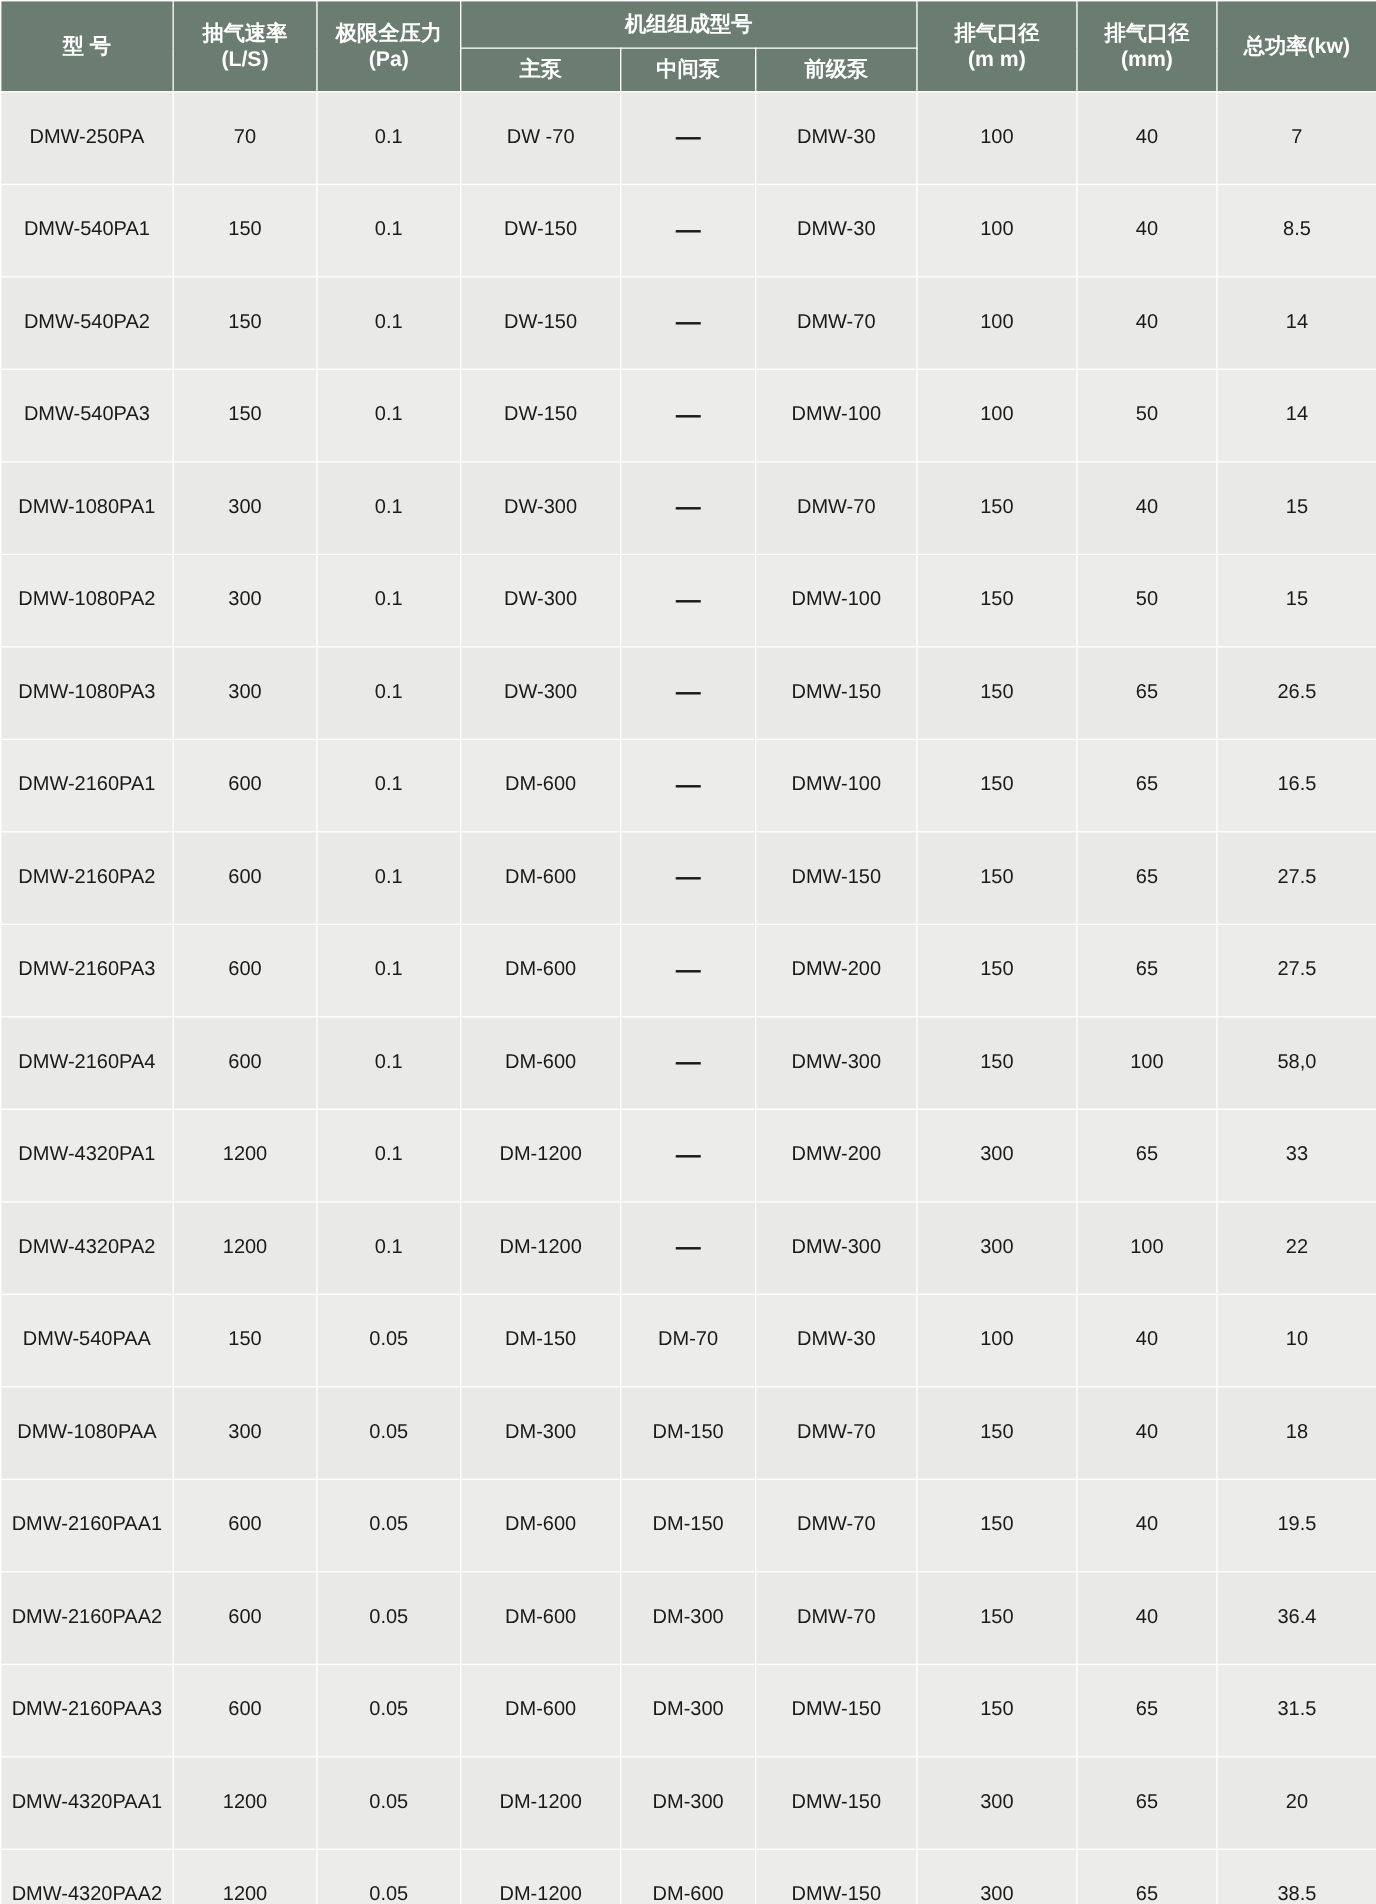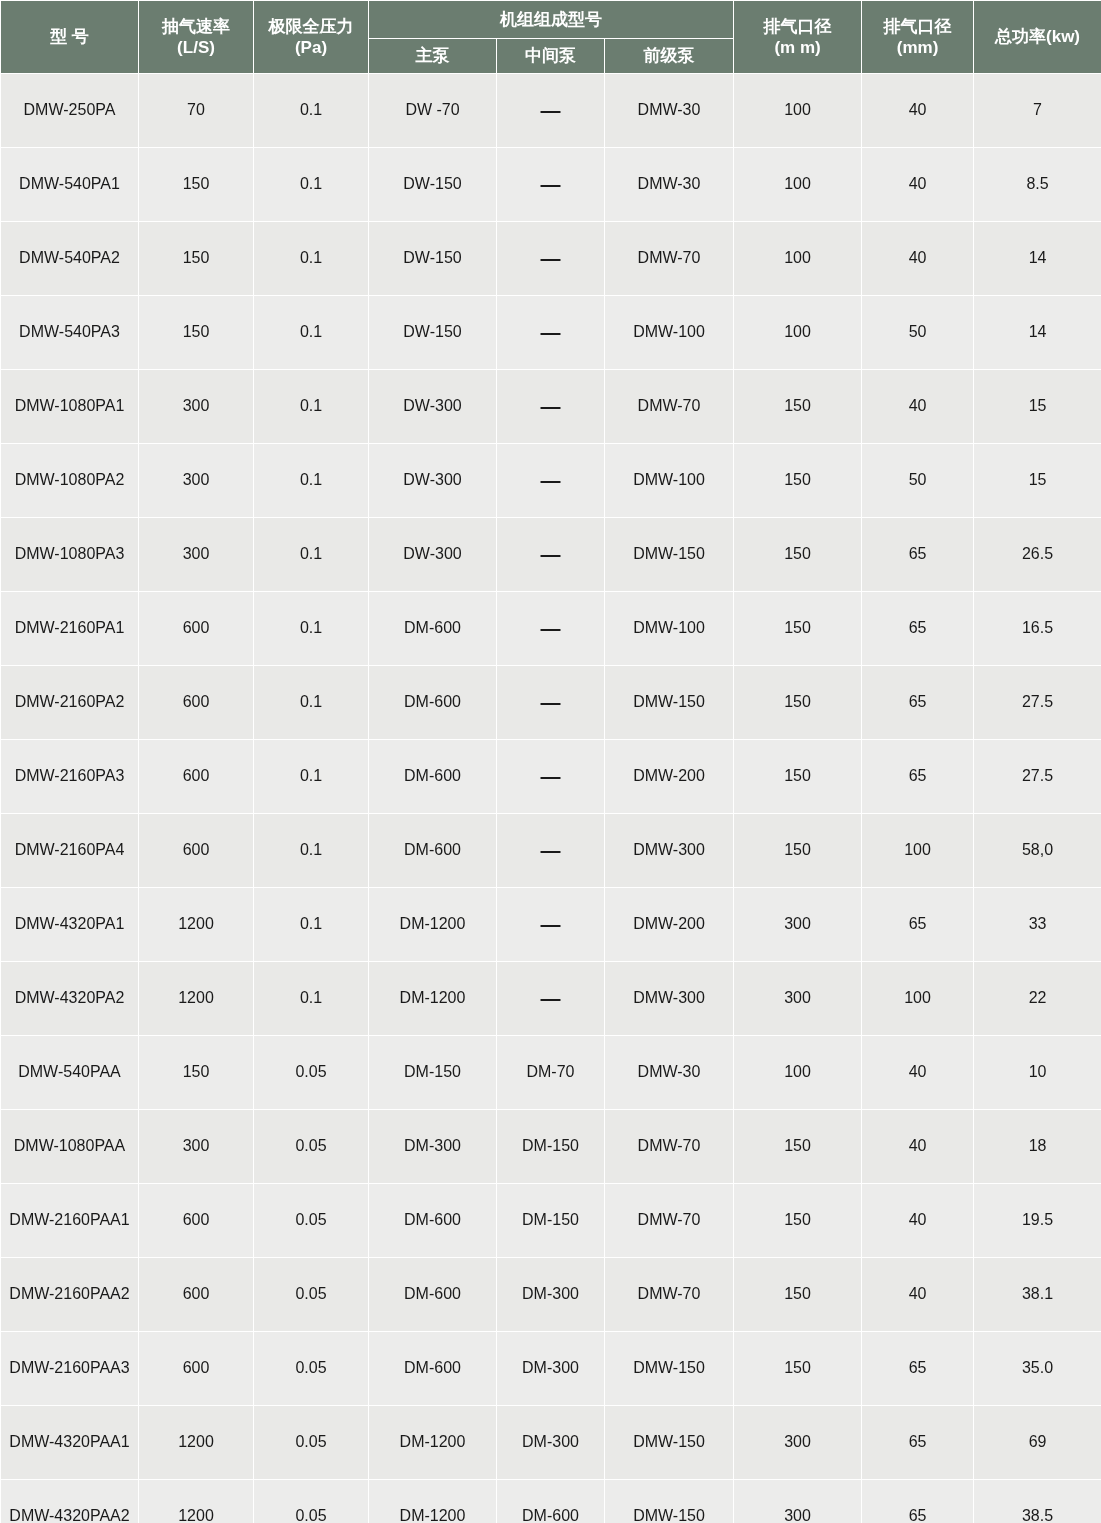--- a/index.html
+++ b/index.html
@@ -288,43 +288,43 @@
       </tr>
       <tr>
         <td>DMW-2160PAA2</td>
         <td>600</td>
         <td>0.05</td>
         <td>DM-600</td>
         <td>DM-300</td>
         <td>DMW-70</td>
         <td>150</td>
         <td>40</td>
-        <td>38.1</td>
+        <td>36.4</td>
       </tr>
       <tr>
         <td>DMW-2160PAA3</td>
         <td>600</td>
         <td>0.05</td>
         <td>DM-600</td>
         <td>DM-300</td>
         <td>DMW-150</td>
         <td>150</td>
         <td>65</td>
-        <td>35.0</td>
+        <td>31.5</td>
       </tr>
       <tr>
         <td>DMW-4320PAA1</td>
         <td>1200</td>
         <td>0.05</td>
         <td>DM-1200</td>
         <td>DM-300</td>
         <td>DMW-150</td>
         <td>300</td>
         <td>65</td>
-        <td>69</td>
+        <td>20</td>
       </tr>
       <tr>
         <td>DMW-4320PAA2</td>
         <td>1200</td>
         <td>0.05</td>
         <td>DM-1200</td>
         <td>DM-600</td>
         <td>DMW-150</td>
         <td>300</td>
         <td>65</td>

